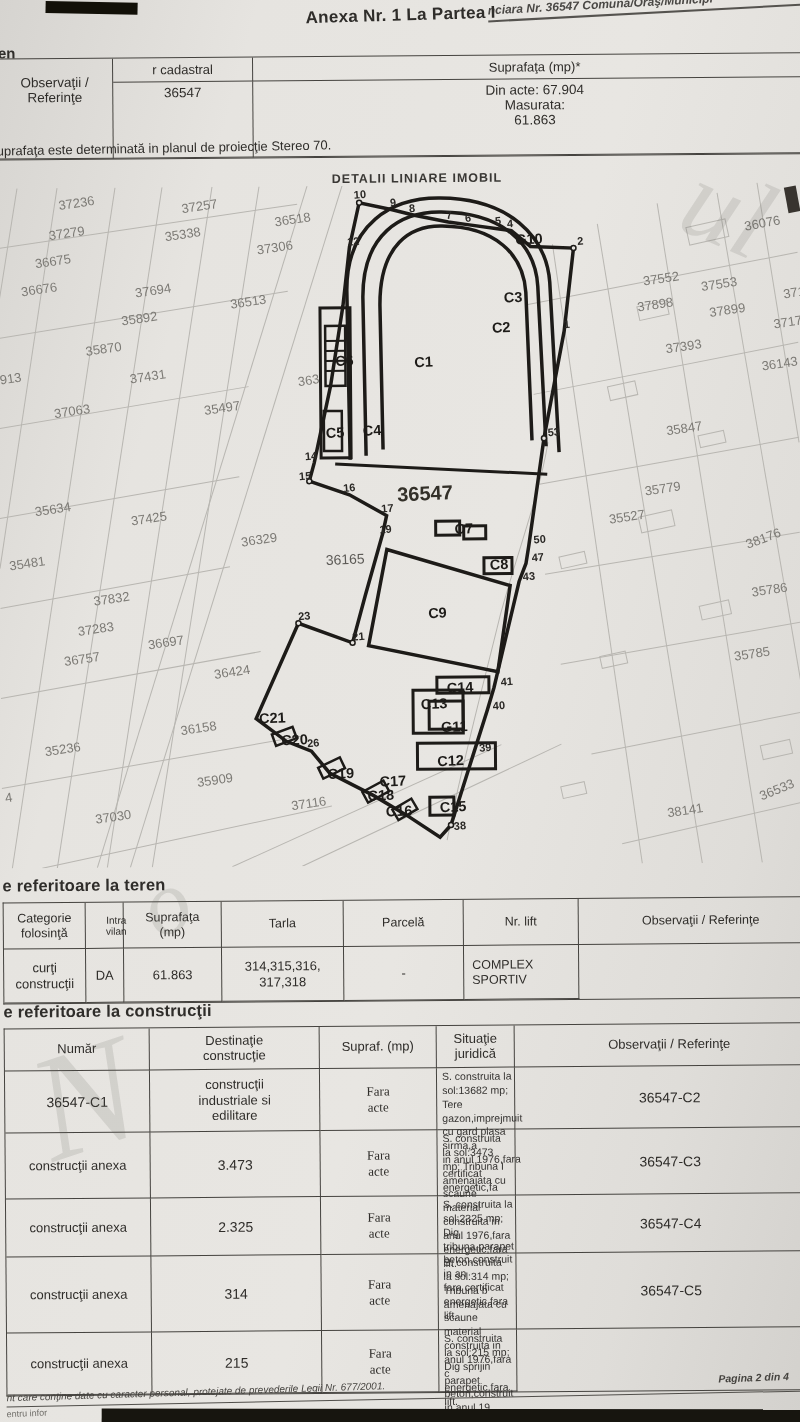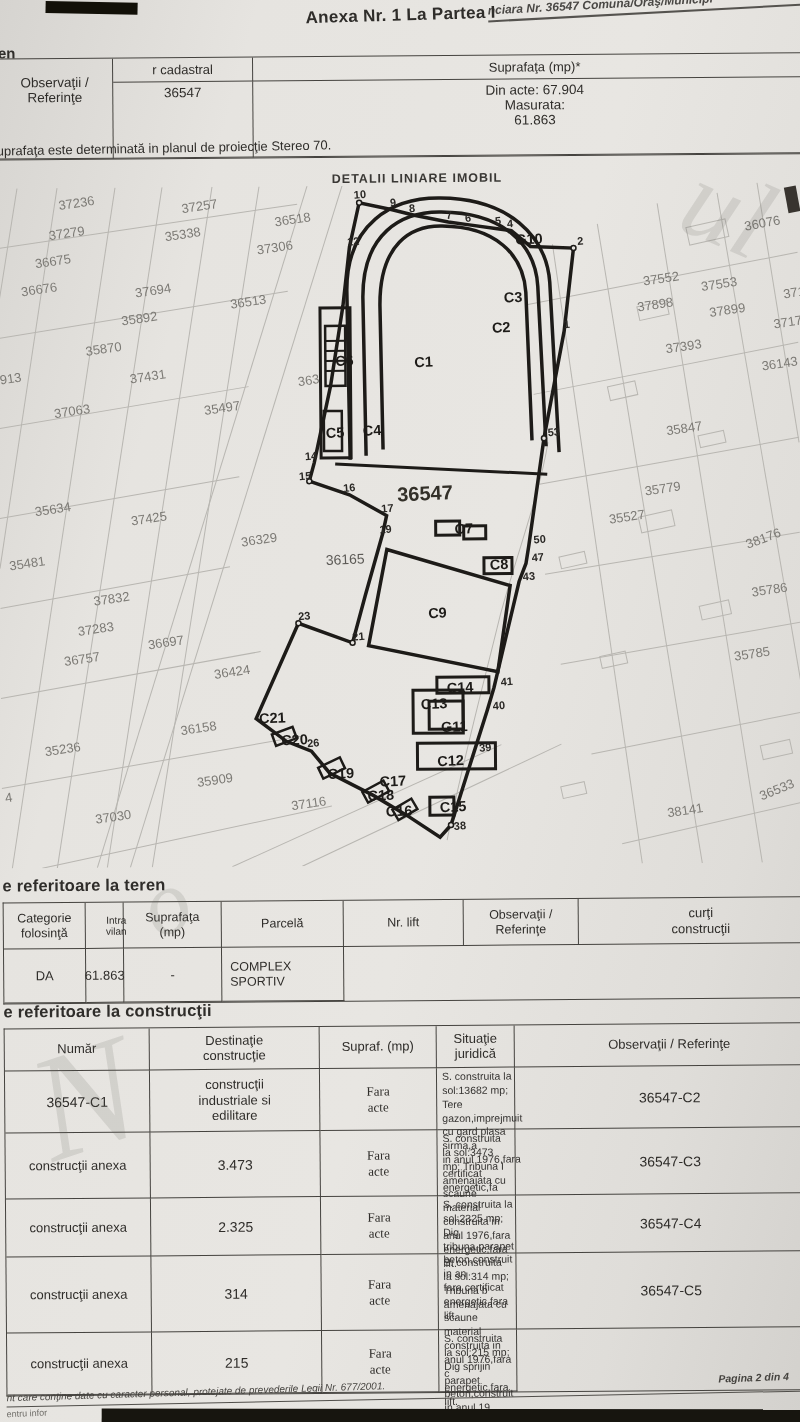--- a/index.html
+++ b/index.html
@@ -273,27 +273,30 @@
   <div class="abs blackmark-r"></div>
 
   <div class="abs sec sec-teren">e referitoare la teren</div>
   <div class="abs tbl t2">
     <div class="cell h pre">Categorie
 folosinţă</div>
     <div class="cell hs pre">Intra
 vilan</div>
     <div class="cell h pre">Suprafaţa
 (mp)</div>
+    <div class="cell h">Tarla</div>
     <div class="cell h">Parcelă</div>
     <div class="cell h">Nr. lift</div>
     <div class="cell h">Observaţii / Referinţe</div>
     <div class="cell v pre">curţi
 construcţii</div>
     <div class="cell v">DA</div>
     <div class="cell v">61.863</div>
+    <div class="cell v pre">314,315,316,
+317,318</div>
     <div class="cell v">-</div>
     <div class="cell v left">COMPLEX SPORTIV</div>
   </div>
 
   <div class="abs sec sec-constr">e referitoare la construcţii</div>
   <div class="abs tbl t3">
     <div class="cell h">Număr</div>
     <div class="cell h pre">Destinaţie
 construcţie</div>
     <div class="cell h">Supraf. (mp)</div>

